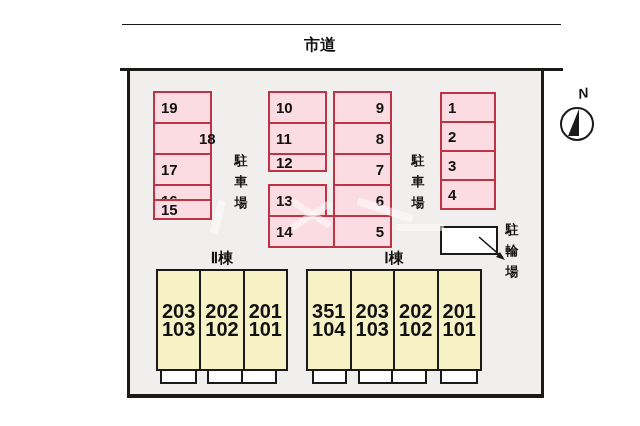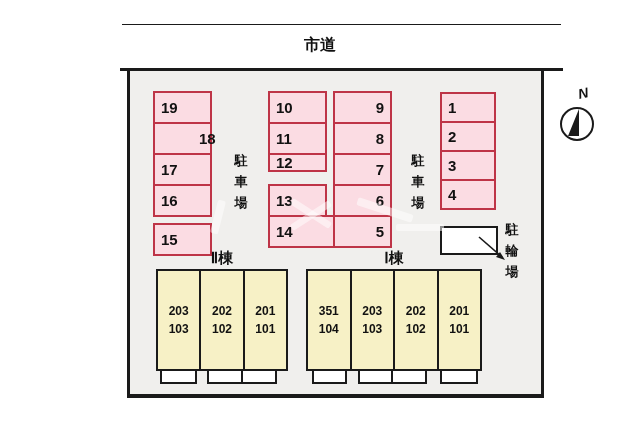--- a/index.html
+++ b/index.html
@@ -24,21 +24,21 @@
     position:absolute; width:20px; font-size:13px; font-weight:bold;
     line-height:21px; word-break:break-all; text-align:center; color:#111;
   }
   .blabel { position:absolute; text-align:center; font-size:15px; font-weight:bold; color:#111; }
   .building {
     position:absolute; box-sizing:border-box; background:#f7f1c6;
     border:2px solid #1a1a1a; display:flex;
   }
   .unit {
     flex:1; border-right:2px solid #1a1a1a; display:flex; flex-direction:column;
-    align-items:center; justify-content:center; font-size:12px; line-height:18px; font-weight:bold;
+    align-items:center; justify-content:center; font-size:20px; line-height:18px; font-weight:bold;
   }
   .unit:last-child { border-right:none; }
   .step { position:absolute; box-sizing:border-box; background:#ffffff; border:2px solid #1a1a1a; }
   .bike-rect { position:absolute; box-sizing:border-box; background:#ffffff; border:2px solid #1a1a1a; }
   .compass-n {
     position:absolute; font-size:14px; font-weight:bold; font-style:italic;
     transform:rotate(-12deg); color:#111;
   }
   .road-label { position:absolute; text-align:center; font-size:16px; font-weight:bold; color:#111; }
   .wm { position:absolute; background:rgba(255,255,255,0.5); border-radius:2px; }
@@ -60,21 +60,21 @@
       </div>
     <div class="stall al" style="left:0; top:31px;  width:59px; height:33px;padding-left:44px;">
         <span>18</span>
       </div>
     <div class="stall al" style="left:0; top:62px;  width:59px; height:33px;">
         <span>17</span>
       </div>
     <div class="stall al" style="left:0; top:93px;  width:59px; height:33px;">
         <span>16</span>
       </div>
-    <div class="stall al" style="left:0; top:132px; width:59px; height:33px;">
+    <div class="stall al" style="left:0; top:108px; width:59px; height:21px;">
         <span>15</span>
       </div>
   </div>
 
   <div class="vlabel" style="left:231px; top:150px;">駐車場</div>
 
   <div class="abs" style="left:268px; top:91px; width:59px; height:157px;">
     <div class="stall al" style="left:0; top:0px;   width:59px; height:33px;">
         <span>10</span>
       </div>

